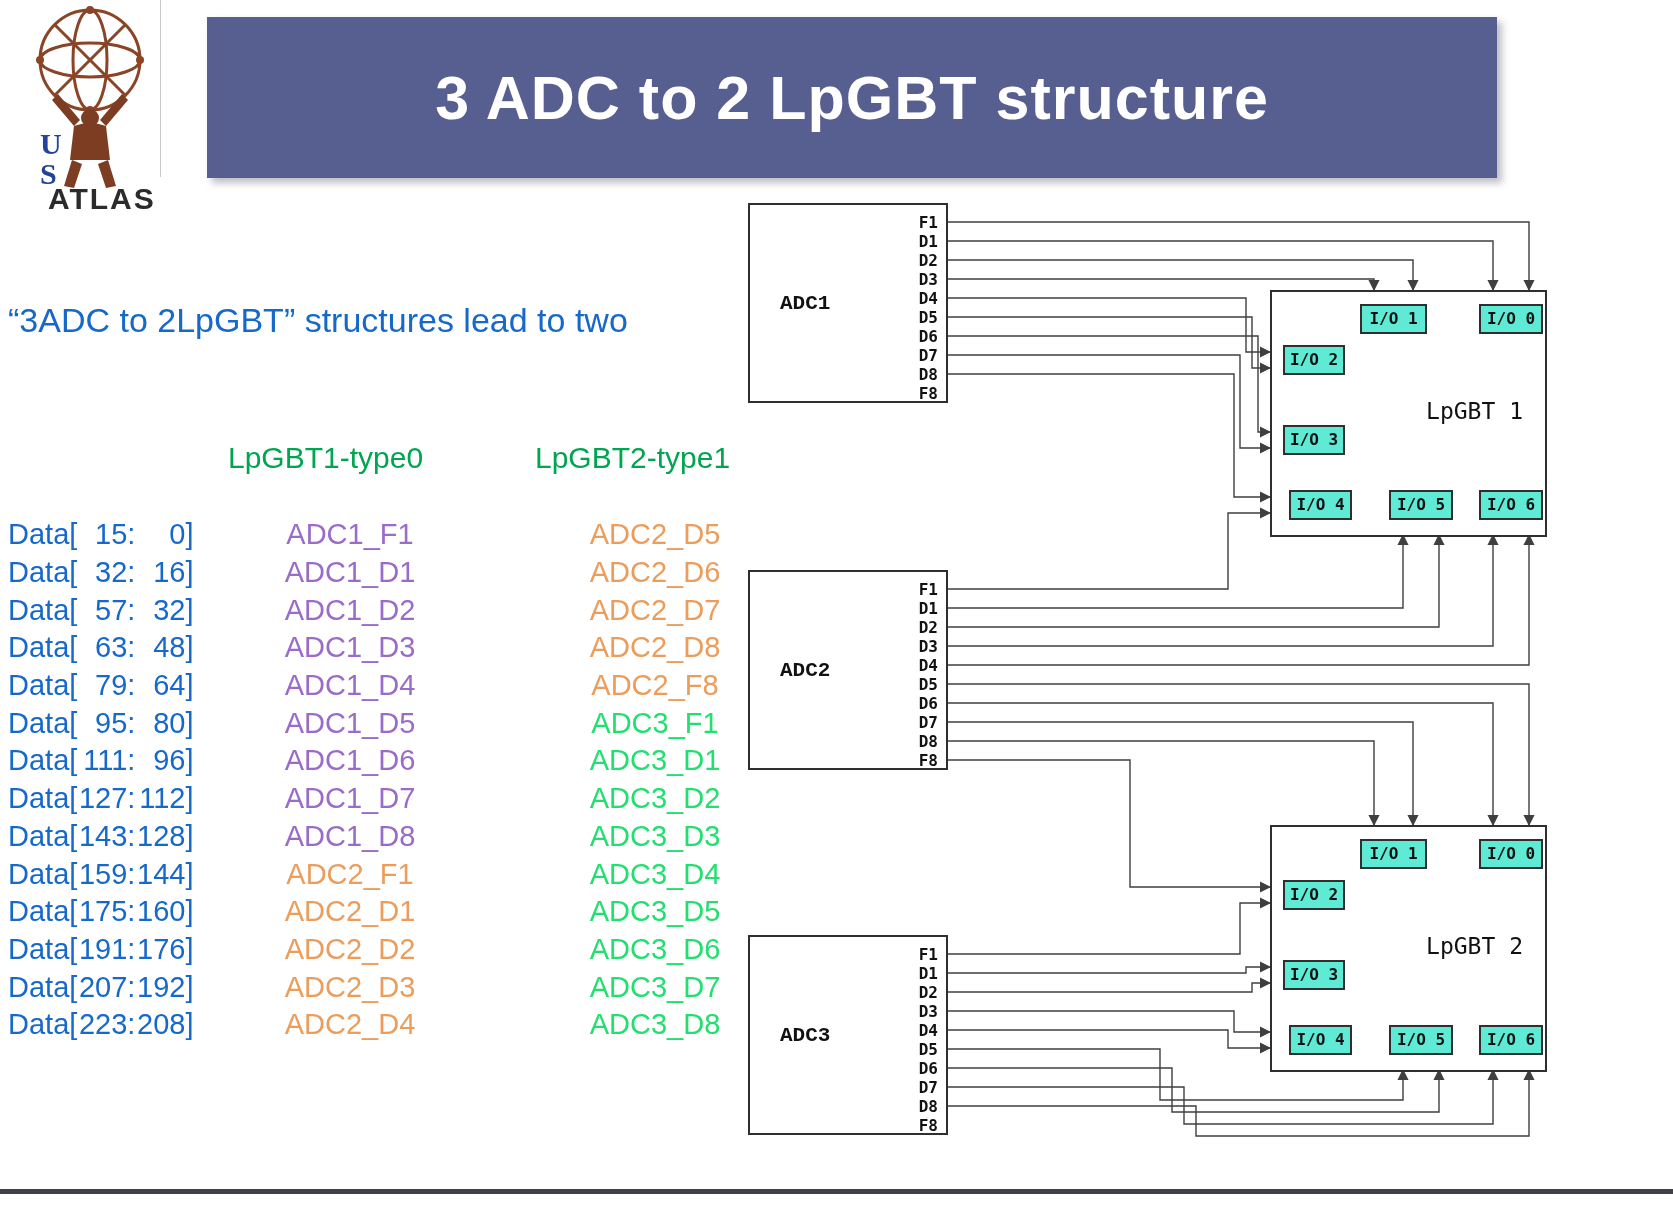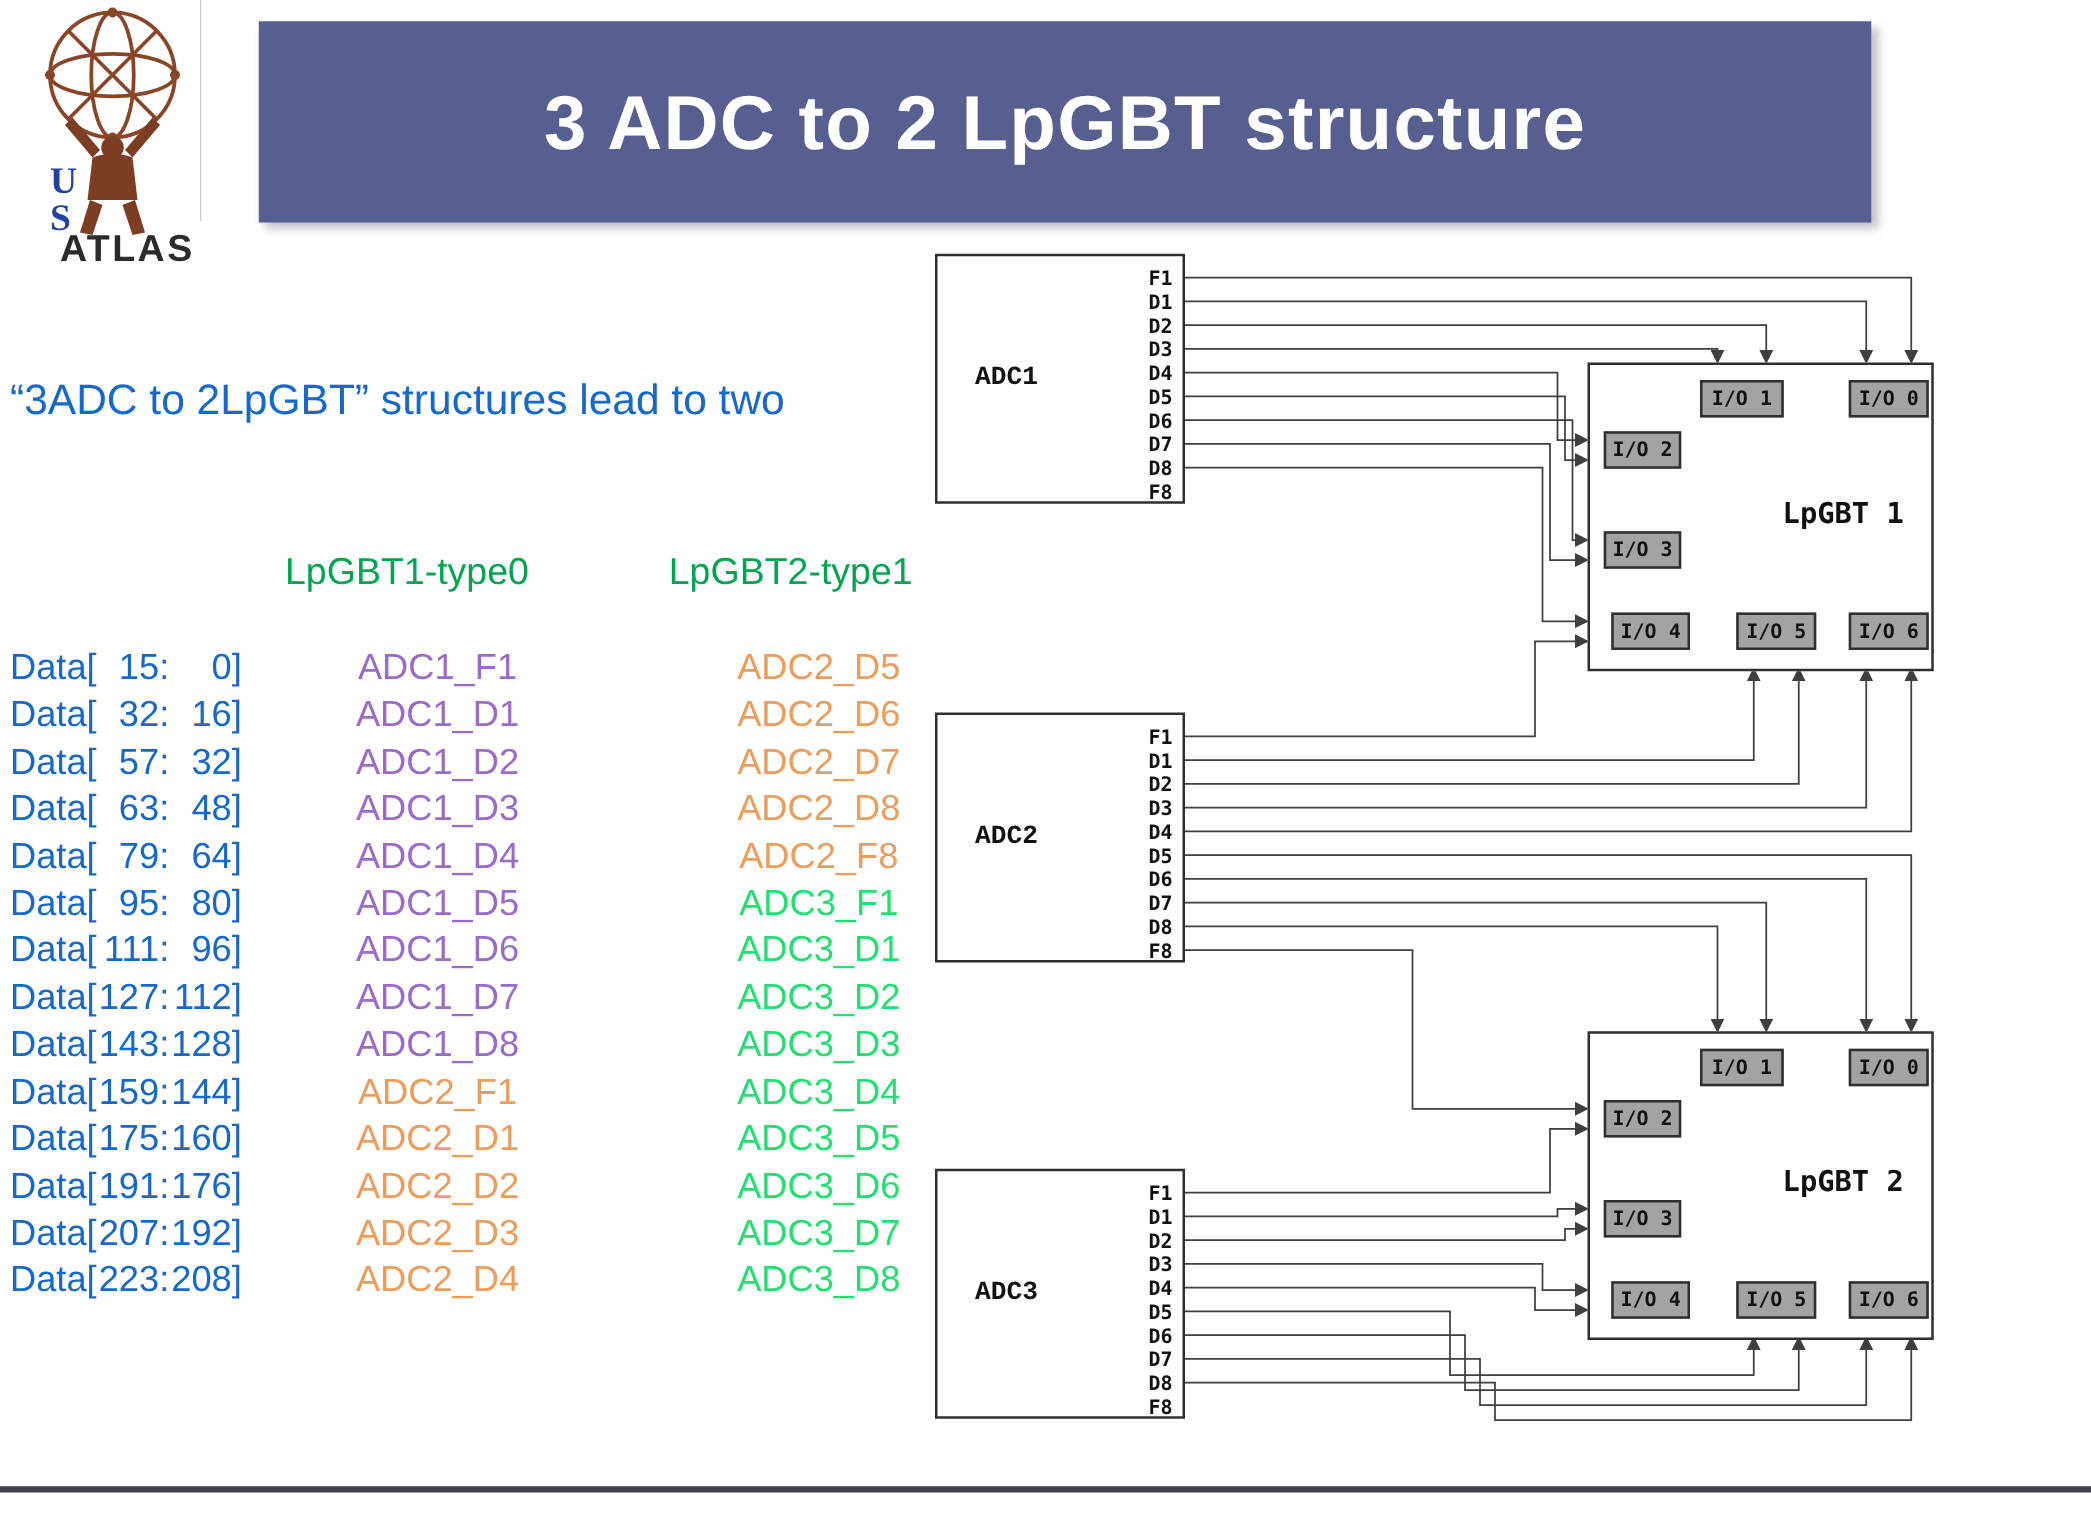--- a/index.html
+++ b/index.html
@@ -45,22 +45,22 @@
   .adc-1{top:203px}.adc-2{top:570px}.adc-3{top:935px}
   .adc-label{position:absolute;left:30px;top:50%;transform:translateY(-50%);
              font-family:Liberation Mono, monospace;font-size:21px;font-weight:700;color:#111}
   .pins{position:absolute;right:0;top:8px;text-align:right;padding-right:8px}
   .pin{height:19px;line-height:19px;font-family:"DejaVu Sans Mono",monospace;font-size:16px;font-weight:700;color:#111}
 
   
   .lpgbt{position:absolute;left:1270px;width:277px;height:247px;border:2px solid #2f2f2f;background:#fff}
   .lpgbt-1{top:290px}.lpgbt-2{top:825px}
   .lpgbt-label{position:absolute;right:22px;top:106px;
-               font-family:"DejaVu Sans Mono",monospace;font-size:23px;font-weight:700;color:#111}
-  .port{position:absolute;height:30px;border:2px solid #2f2f2f;background:#a3a3a3;text-align:center;
+               font-family:"DejaVu Sans Mono",monospace;font-size:23px;font-weight:400;color:#111}
+  .port{position:absolute;height:30px;border:2px solid #2f2f2f;background:#5eead4;text-align:center;
         font-family:"DejaVu Sans Mono",monospace;font-size:16px;line-height:26px;font-weight:700;color:#111}
   .p0{left:88px;top:12px;width:67px}
   .p1{left:207px;top:12px;width:64px}
   .p2{left:11px;top:53px;width:62px}
   .p3{left:11px;top:133px;width:62px}
   .p4{left:17px;top:198px;width:63px}
   .p5{left:117px;top:198px;width:64px}
   .p6{left:207px;top:198px;width:64px}
 
   .bottom-rule{position:absolute;left:0;top:1189px;width:1673px;height:5px;background:#40404a}

